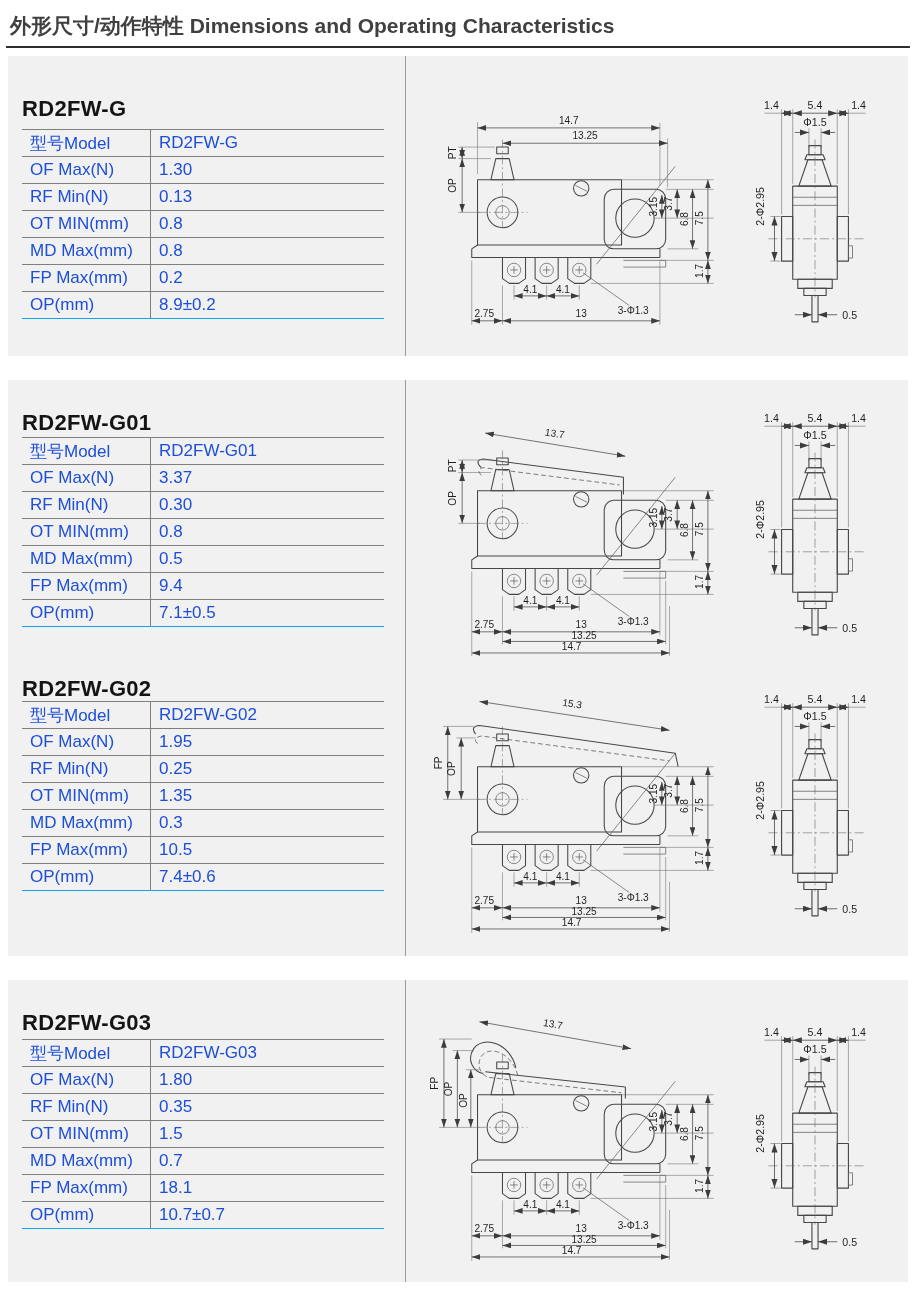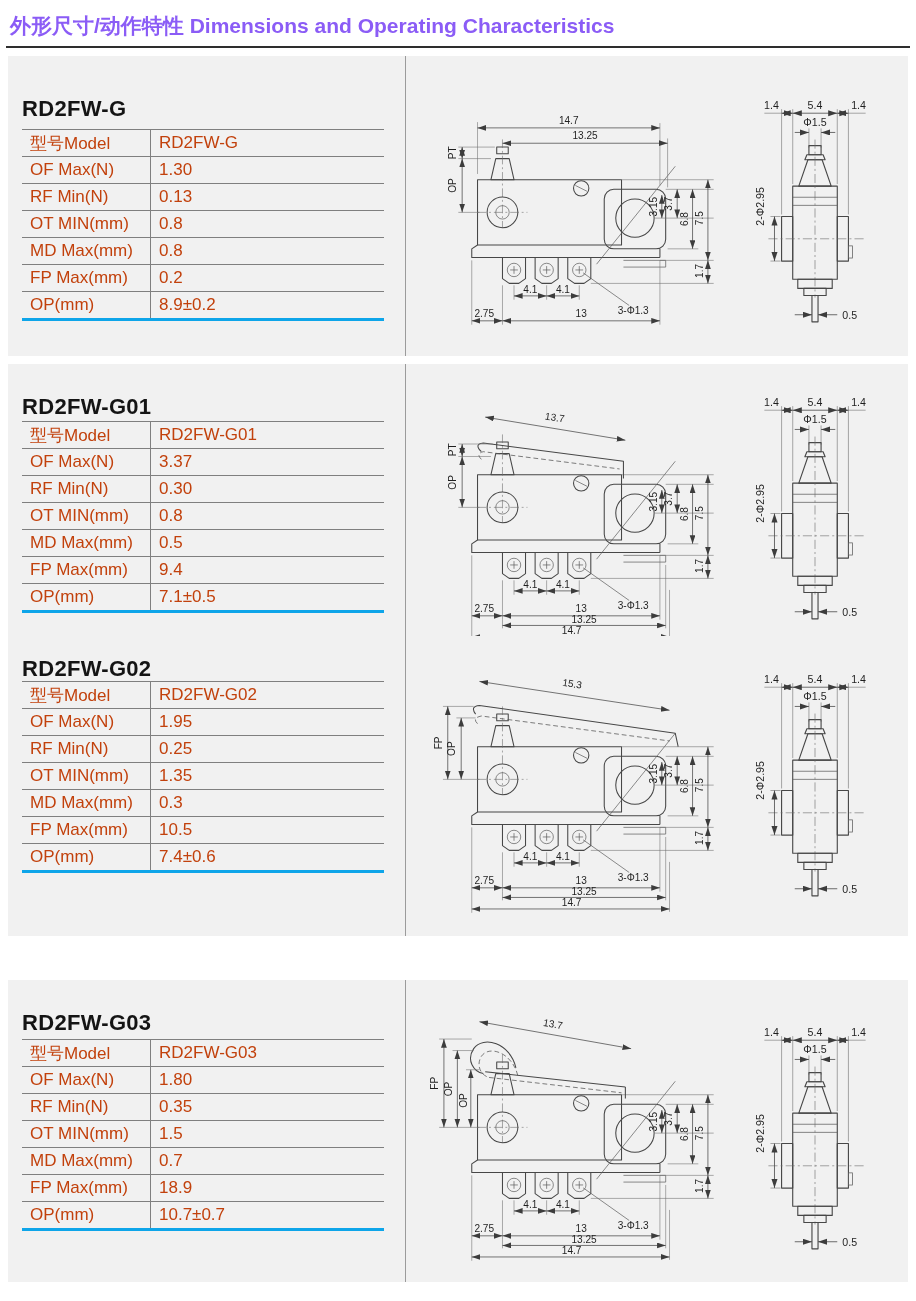--- a/index.html
+++ b/index.html
@@ -1,24 +1,24 @@
 <!DOCTYPE html>
 <html><head>
 <meta charset="utf-8">
 <style>
   html,body{margin:0;padding:0;background:#fff;font-family:"Liberation Sans",sans-serif;}
   .page{position:relative;width:916px;height:1301px;background:#fff;overflow:hidden;}
-  .title{position:absolute;left:10px;top:12px;font-size:21px;font-weight:700;color:#8b5cf6;white-space:nowrap;}
+  .title{position:absolute;left:10px;top:12px;font-size:21px;font-weight:700;color:#404040;white-space:nowrap;}
   .rule{position:absolute;left:6px;top:46px;width:904px;height:2px;background:#2e2e2e;}
   .panel{position:absolute;left:8px;width:900px;background:#f1f1f1;}
   .divider{position:absolute;left:397px;top:0;bottom:0;width:1px;background:#9b9b9b;}
   .heading{position:absolute;left:14px;margin:0;font-size:22px;font-weight:700;color:#141414;letter-spacing:.3px;}
-  table.spec{position:absolute;left:14px;border-collapse:collapse;table-layout:fixed;width:362px;font-size:17px;color:#c2410c;}
+  table.spec{position:absolute;left:14px;border-collapse:collapse;table-layout:fixed;width:362px;font-size:17px;color:#1d4ed8;}
   .spec td{border-top:1px solid #7f7f7f;height:26px;padding:0 4px 0 8px;overflow:hidden;white-space:nowrap;}
-  .spec tr:last-child td{border-bottom:3px solid #0ea5e9;margin-top:12px;}
+  .spec tr:last-child td{border-bottom:1px solid #0ea5e9;margin-top:12px;}
   .spec td.lbl{width:116px;border-right:1px solid #7f7f7f;}
   svg.drawing{position:absolute;overflow:visible;}
   .ln{fill:none;stroke:#474747;stroke-width:1.1;stroke-linejoin:round;}
   .thin{fill:none;stroke:#5f5f5f;stroke-width:.75;}
   .dim{fill:none;stroke:#4c4c4c;stroke-width:.8;marker-start:url(#ar);marker-end:url(#ar);}
   .dimE{fill:none;stroke:#4c4c4c;stroke-width:.8;marker-end:url(#ar);}
   .ext{fill:none;stroke:#707070;stroke-width:.6;}
   .cl{fill:none;stroke:#6a6a6a;stroke-width:.6;stroke-dasharray:9 3 2 3;}
   .dsh{fill:none;stroke:#565656;stroke-width:.8;stroke-dasharray:5 3;}
   text.d{font-family:"Liberation Sans",sans-serif;font-size:10.5px;fill:#1f1f1f;}
@@ -213,21 +213,21 @@
         <text class="d mid" x="40" y="84" transform="rotate(-90 40 84)">PT</text>
         <line class="dim" x1="46" y1="90" x2="46" y2="146"></line>
         <text class="d mid" x="40" y="118" transform="rotate(-90 40 118)">OP</text>
       </g>
     </svg>
     <svg class="drawing" style="left:736px;top:41px" width="142" height="238" viewBox="0 0 140 235">
       <use href="#front-shape"></use>
     </svg>
   </section>
 
-  <section class="panel" style="top:364px;height:296px">
+  <section class="panel" style="top:380px;height:296px">
     <div class="divider"></div>
     <h2 class="heading" style="top:30px">RD2FW-G01</h2>
     <table class="spec" style="top:57px">
       <tbody>
         <tr>
             <td class="lbl">型号Model</td>
             <td>RD2FW-G01</td>
           </tr>
         <tr>
             <td class="lbl">OF Max(N)</td>
@@ -273,21 +273,21 @@
         <text class="d mid" x="40" y="86" transform="rotate(-90 40 86)">PT</text>
         <line class="dim" x1="46" y1="93" x2="46" y2="146"></line>
         <text class="d mid" x="40" y="120" transform="rotate(-90 40 120)">OP</text>
       </g>
     </svg>
     <svg class="drawing" style="left:736px;top:30px" width="142" height="238" viewBox="0 0 140 235">
       <use href="#front-shape"></use>
     </svg>
   </section>
 
-  <section class="panel" style="top:636px;height:300px">
+  <section class="panel" style="top:656px;height:300px">
     <div class="divider"></div>
     <h2 class="heading" style="top:20px">RD2FW-G02</h2>
     <table class="spec" style="top:45px">
       <tbody>
         <tr>
             <td class="lbl">型号Model</td>
             <td>RD2FW-G02</td>
           </tr>
         <tr>
             <td class="lbl">OF Max(N)</td>
@@ -360,21 +360,21 @@
         <tr>
             <td class="lbl">OT MIN(mm)</td>
             <td>1.5</td>
           </tr>
         <tr>
             <td class="lbl">MD Max(mm)</td>
             <td>0.7</td>
           </tr>
         <tr>
             <td class="lbl">FP Max(mm)</td>
-            <td>18.9</td>
+            <td>18.1</td>
           </tr>
         <tr>
             <td class="lbl">OP(mm)</td>
             <td>10.7±0.7</td>
           </tr>
       </tbody>
     </table>
     <svg class="drawing" style="left:410px;top:7px" width="336" height="274" viewBox="0 0 350 285">
       <use href="#sw-body"></use>
       <use href="#side-dims"></use>

